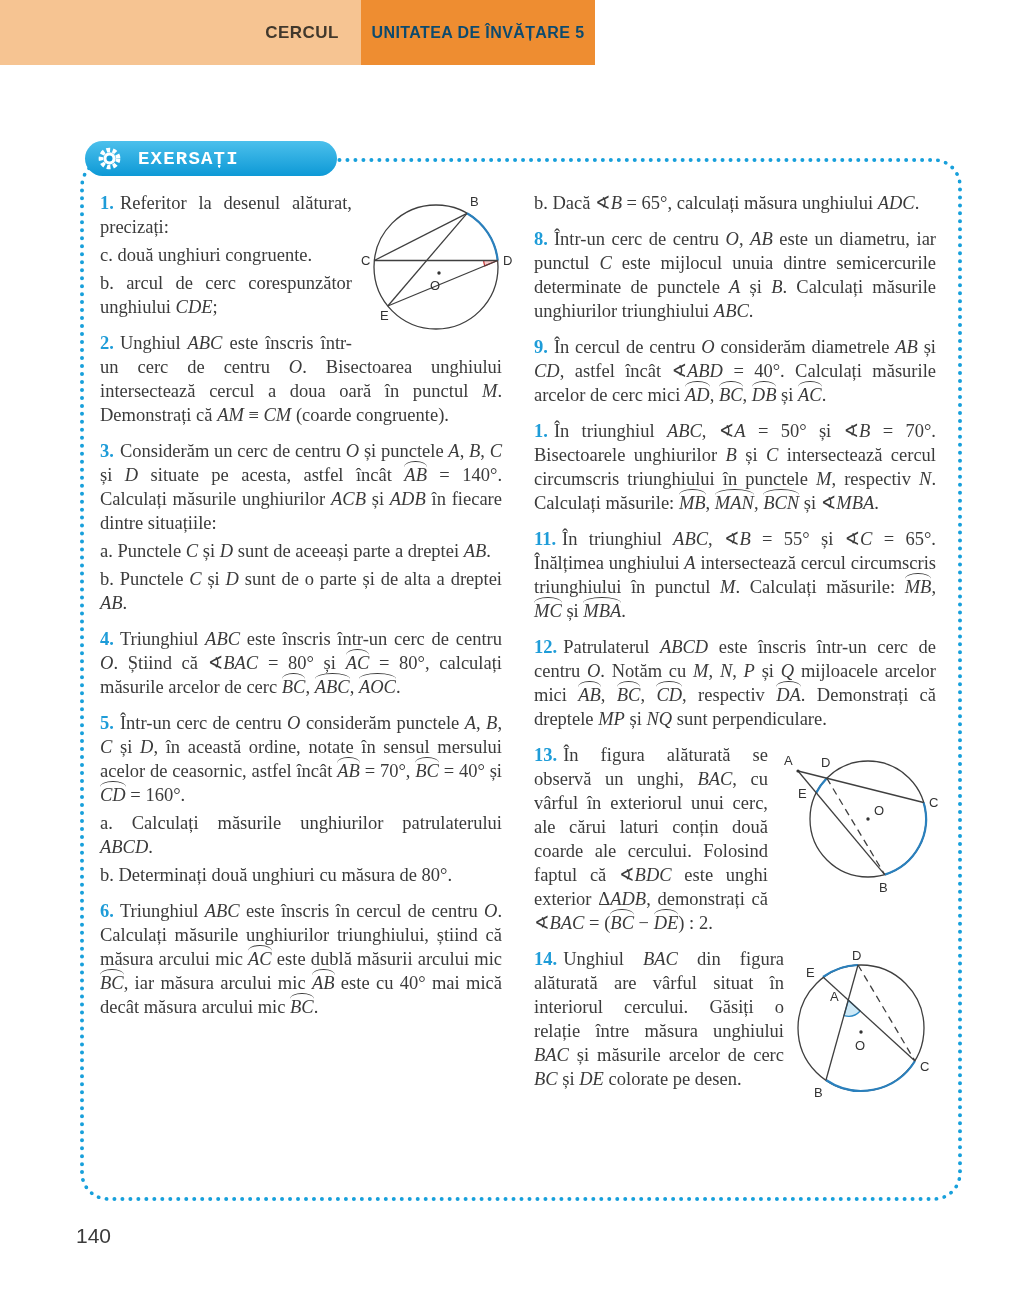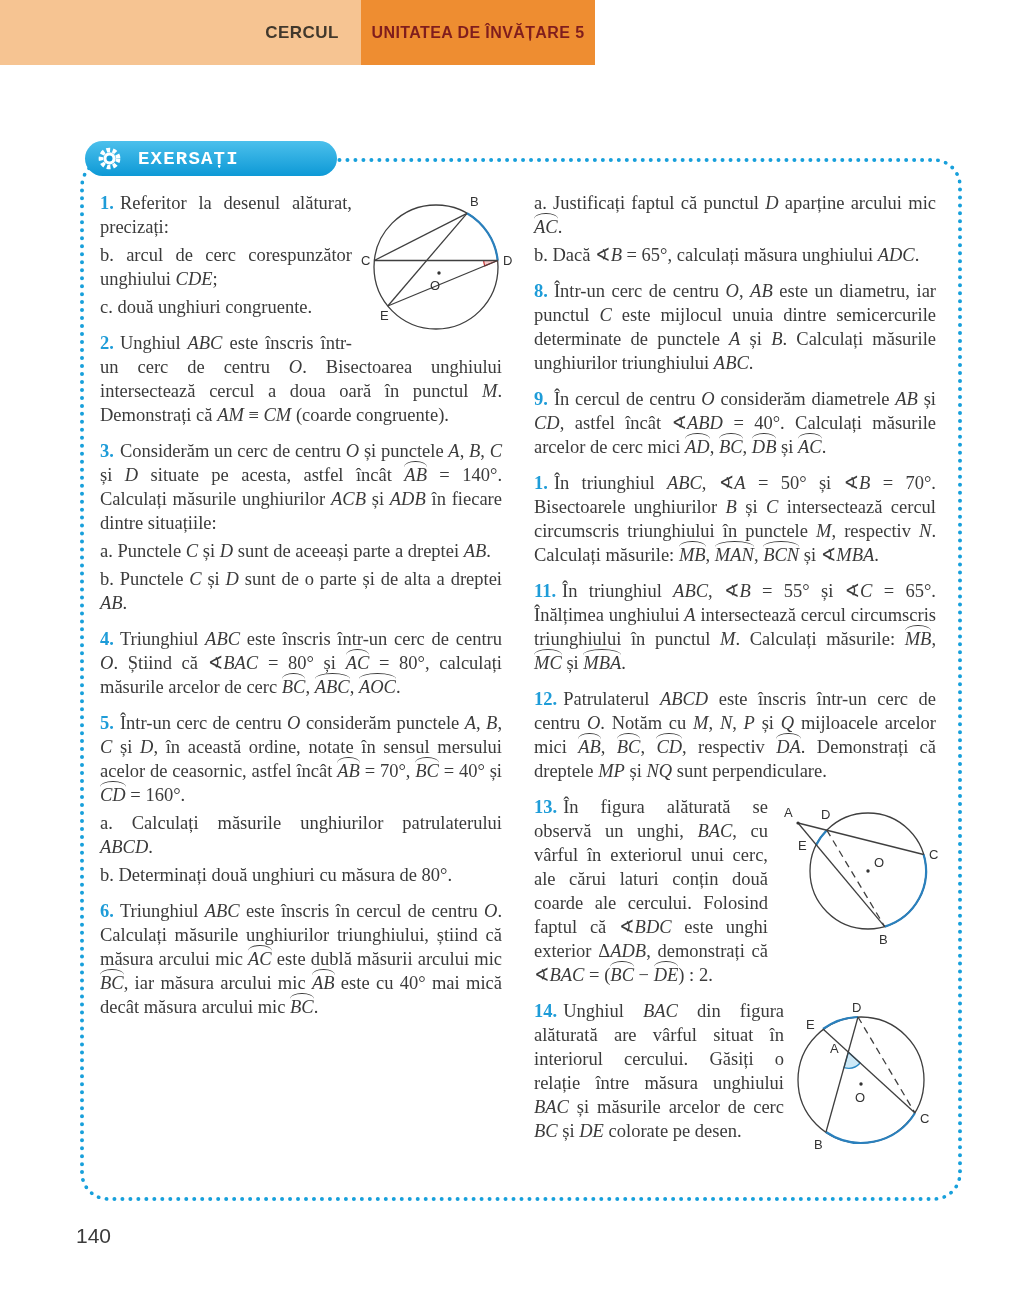--- a/index.html
+++ b/index.html
@@ -6,21 +6,21 @@
   .page{position:relative;width:1024px;height:1298px;background:#ffffff;overflow:hidden;
         font-family:"Liberation Serif","DejaVu Serif","DejaVu Sans",serif;color:#3b3b3b;}
 
   
   .topbar{position:absolute;left:0;top:0;width:595px;height:65px;background:#f6c492;display:flex;}
   .topbar-left{flex:1;display:flex;align-items:center;justify-content:flex-end;padding-right:22px;}
   .topbar-section{font-family:"Liberation Sans","DejaVu Sans",sans-serif;font-weight:bold;
         font-size:17px;letter-spacing:.5px;color:#41382c;}
   .topbar-unit{width:234px;background:#ee8d31;display:flex;align-items:center;justify-content:center;}
   .topbar-unit span{font-family:"Liberation Sans","DejaVu Sans",sans-serif;font-weight:bold;
-        font-size:16px;letter-spacing:.4px;color:#7f1d1d;white-space:nowrap;}
+        font-size:16px;letter-spacing:.4px;color:#0c4a6e;white-space:nowrap;}
 
   
   .box{position:absolute;left:80px;top:158px;width:874px;height:1035px;
        border:4px dotted #18a0db;border-radius:28px;}
   .pill{position:absolute;left:85px;top:141px;width:252px;height:35px;z-index:3;
         background:linear-gradient(#4cc0ec,#0d99d6);border-radius:18px;
         display:flex;align-items:center;padding-left:12px;box-sizing:border-box;}
   .pill .gear{width:25px;height:25px;flex:0 0 auto;}
   .pill-label{font-family:Liberation Mono, monospace;font-weight:bold;
         font-size:19px;letter-spacing:1.2px;color:#ffffff;margin-left:16px;}
@@ -90,22 +90,22 @@
             <line class="chord" x1="27.8" y1="117" x2="107" y2="24.3"></line>
             <line class="chord" x1="27.8" y1="117" x2="137.7" y2="71.5"></line>
             <circle class="dot" cx="79" cy="84" r="1.7"></circle>
             <text class="lbl" x="110" y="17">B</text>
             <text class="lbl" x="1" y="76">C</text>
             <text class="lbl" x="143" y="76">D</text>
             <text class="lbl" x="20" y="131">E</text>
             <text class="lbl" x="70" y="101">O</text>
           </svg>
           <p class="para"><span class="num">1.</span><span>Referitor la desenul alăturat, precizați:</span></p>
+          <p class="para">c. două unghiuri congruente.</p>
           <p class="para">b. arcul de cerc corespunzător unghiului <i>CDE</i>;</p>
-          <p class="para">c. două unghiuri congruente.</p>
         </div>
 
         <div class="ex">
           <p class="para"><span class="num">2.</span><span>Unghiul <i>ABC</i> este înscris într-un cerc de centru <i>O</i>. Bisectoarea unghiului intersectează cercul a doua oară în punctul <i>M</i>. Demonstrați că <i>AM</i> ≡ <i>CM</i> (coarde congruente).</span></p>
         </div>
 
         <div class="ex">
           <p class="para"><span class="num">3.</span><span>Considerăm un cerc de centru <i>O</i> și punctele <i>A</i>, <i>B</i>, <i>C</i> și <i>D</i> situate pe acesta, astfel încât <span class="arc">AB</span> = 140°. Calculați măsurile unghiurilor <i>ACB</i> și <i>ADB</i> în fiecare dintre situațiile:</span></p>
           <p class="para">a. Punctele <i>C</i> și <i>D</i> sunt de aceeași parte a dreptei <i>AB</i>.</p>
           <p class="para">b. Punctele <i>C</i> și <i>D</i> sunt de o parte și de alta a dreptei <i>AB</i>.</p>
@@ -124,21 +124,20 @@
         <div class="ex">
           <p class="para"><span class="num">6.</span><span>Triunghiul <i>ABC</i> este înscris în cercul de centru <i>O</i>. Calculați măsurile unghiurilor triunghiului, știind că măsura arcului mic <span class="arc">AC</span> este dublă măsurii arcului mic <span class="arc">BC</span>, iar măsura arcului mic <span class="arc">AB</span> este cu 40° mai mică decât măsura arcului mic <span class="arc">BC</span>.</span></p>
         </div>
 
 
       </div>
 
       <div class="col">
 
         <div class="ex">
-          <p class="para">a. Justificați faptul că punctul <i>D</i> aparține arcului mic <span class="arc">AC</span>.</p>
           <p class="para">b. Dacă ∢<i>B</i> = 65°, calculați măsura unghiului <i>ADC</i>.</p>
         </div>
 
         <div class="ex">
           <p class="para"><span class="num">8.</span><span>Într-un cerc de centru <i>O</i>, <i>AB</i> este un diametru, iar punctul <i>C</i> este mijlocul unuia dintre semicercurile determinate de punctele <i>A</i> și <i>B</i>. Calculați măsurile unghiurilor triunghiului <i>ABC</i>.</span></p>
         </div>
 
         <div class="ex">
           <p class="para"><span class="num">9.</span><span>În cercul de centru <i>O</i> considerăm diametrele <i>AB</i> și <i>CD</i>, astfel încât ∢<i>ABD</i> = 40°. Calculați măsurile arcelor de cerc mici <span class="arc">AD</span>, <span class="arc">BC</span>, <span class="arc">DB</span> și <span class="arc">AC</span>.</span></p>
         </div>

